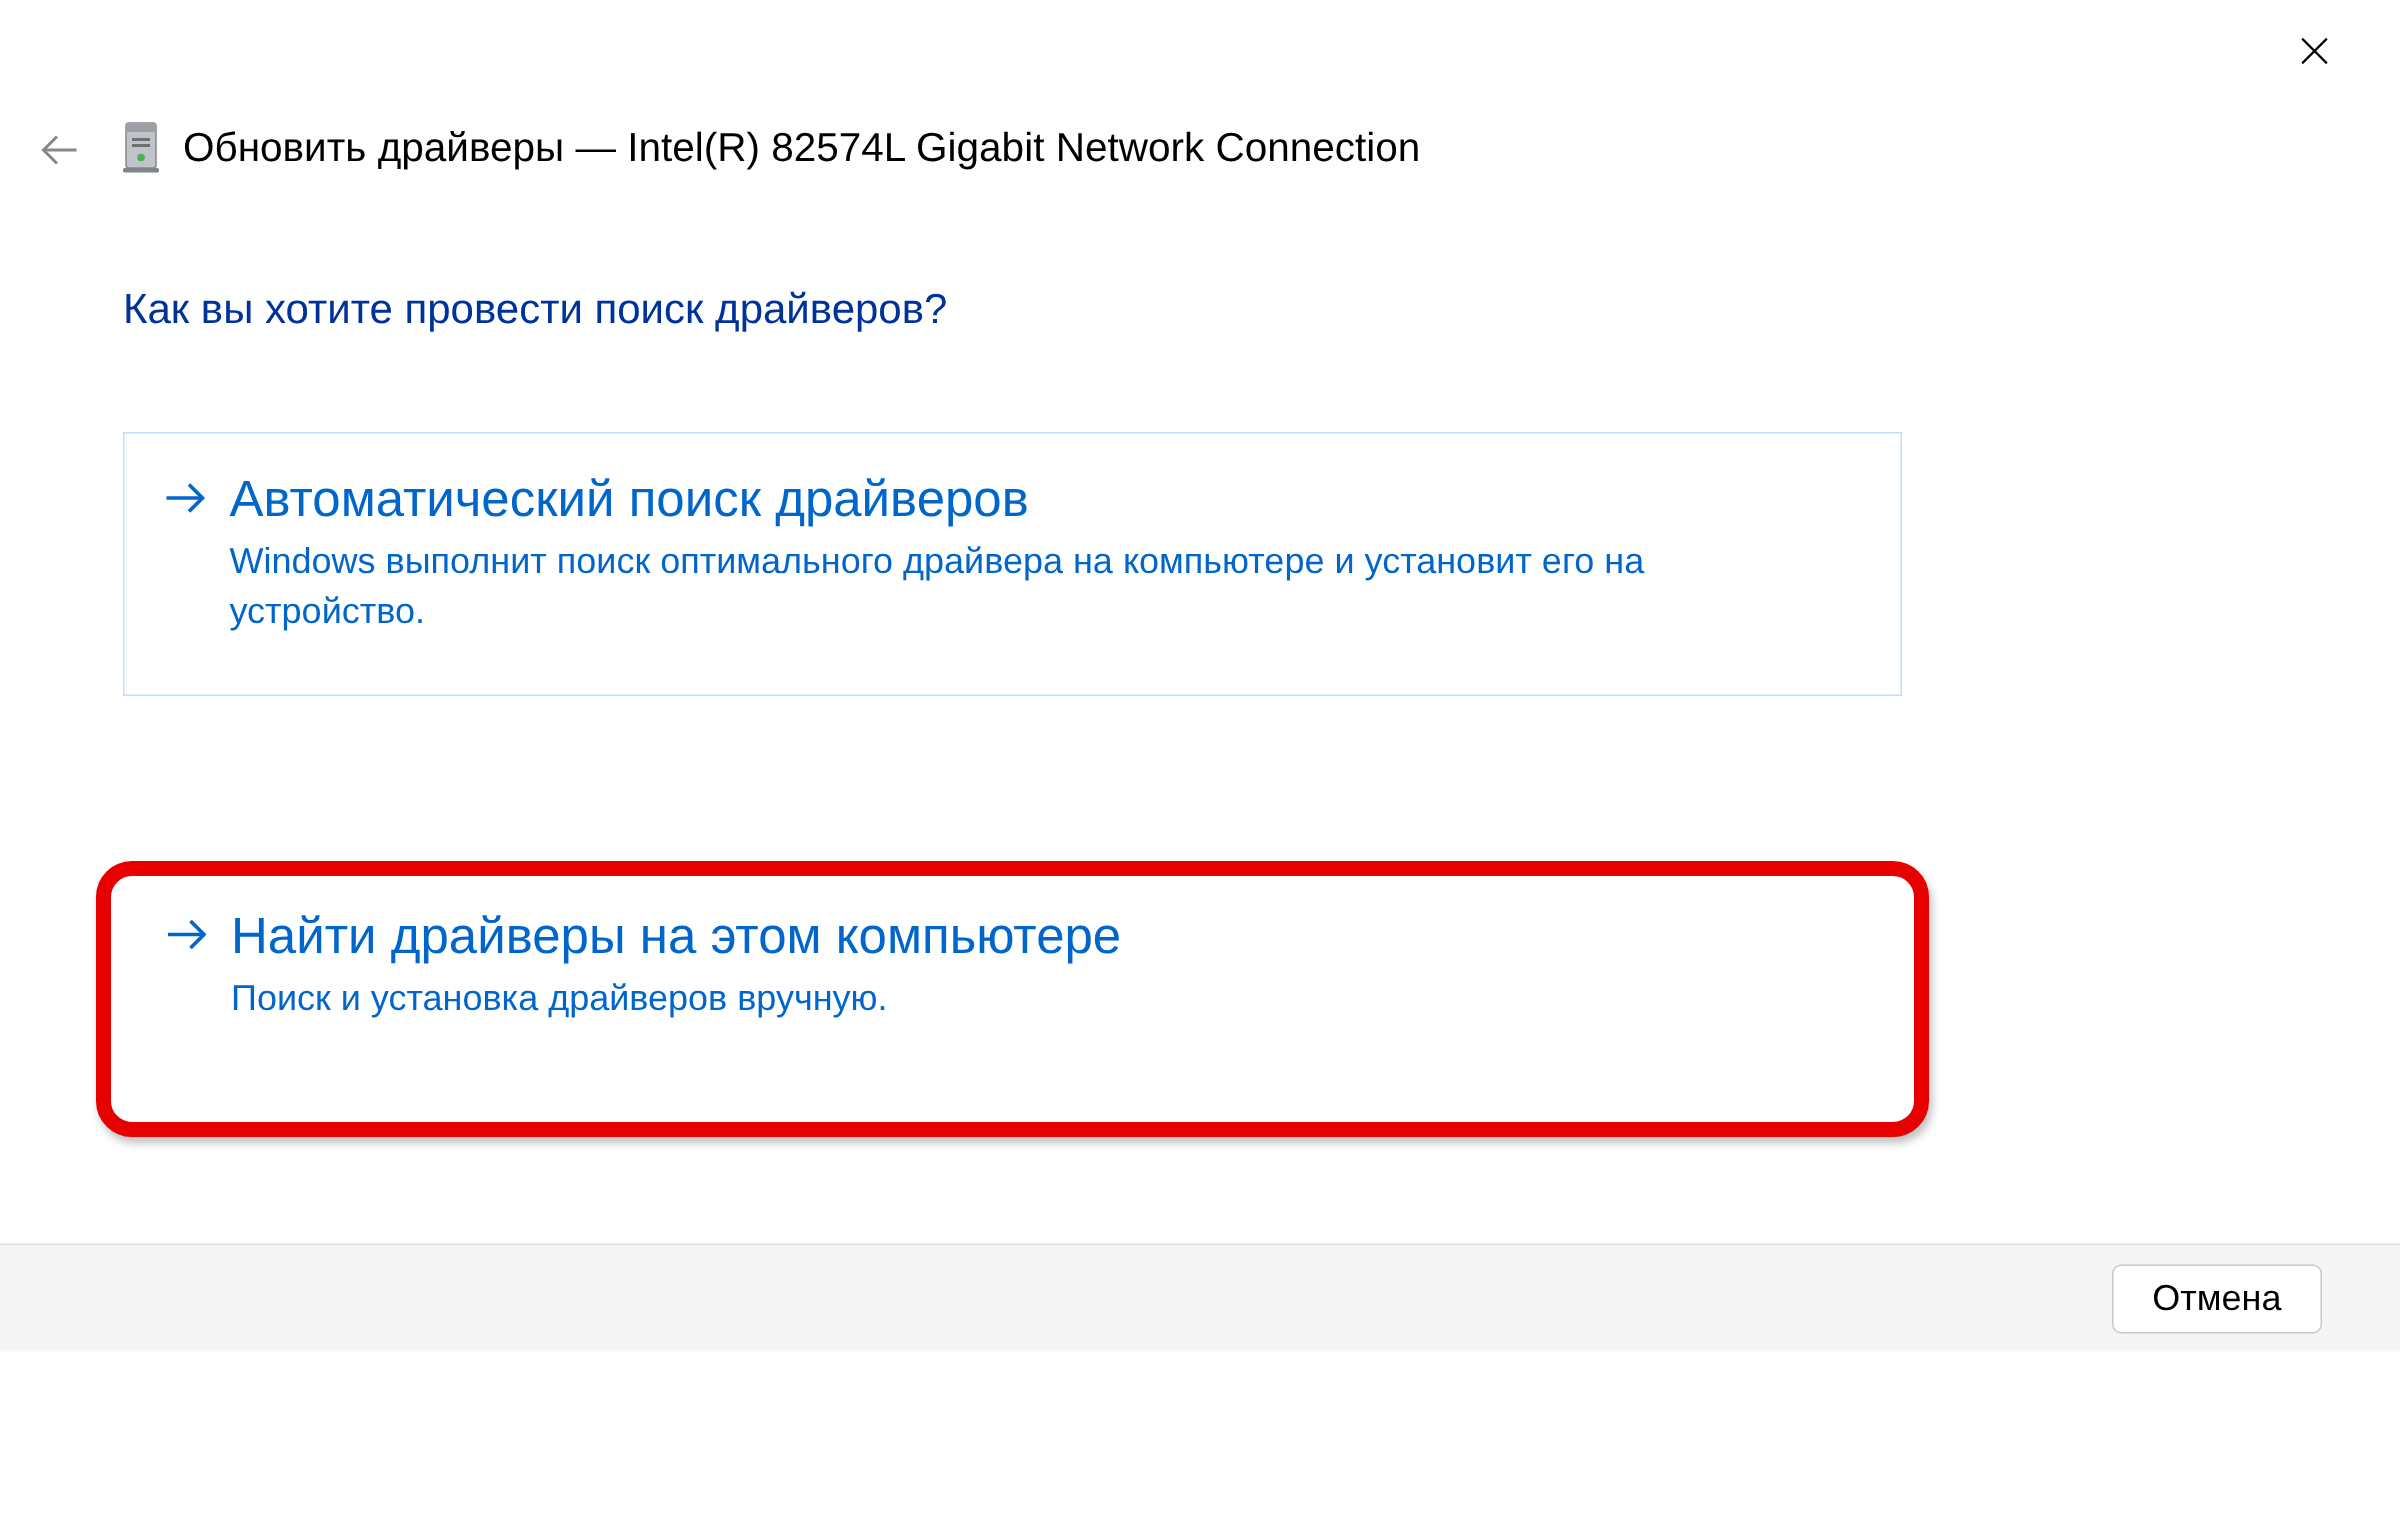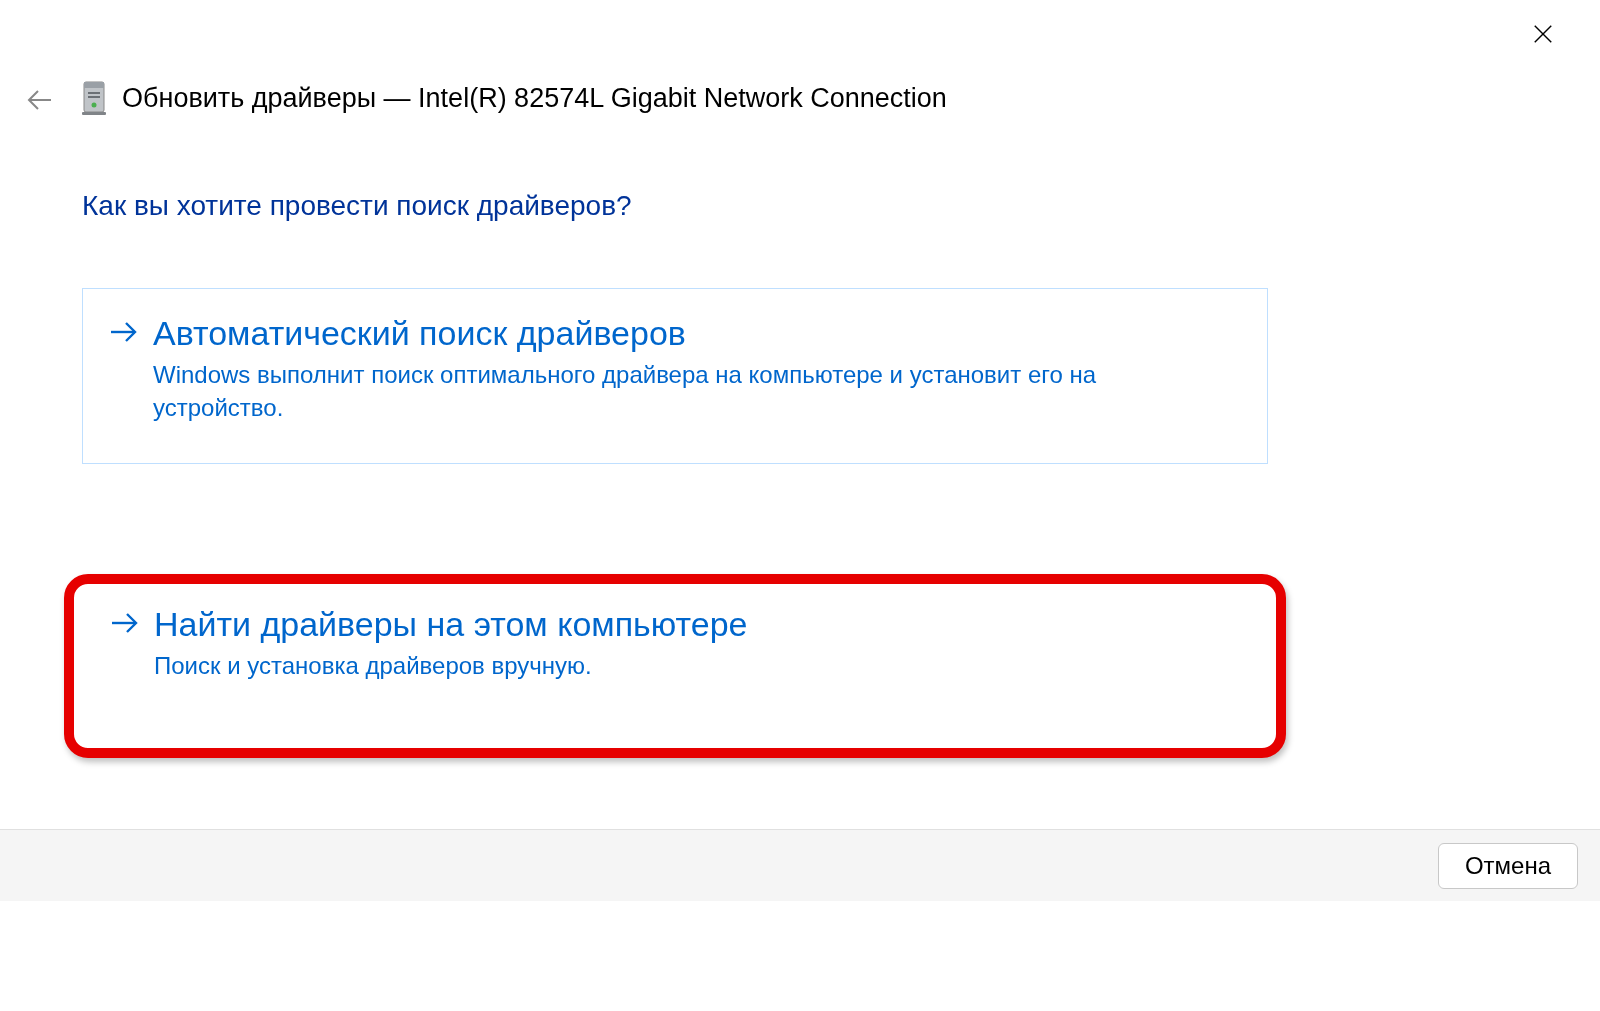--- a/index.html
+++ b/index.html
@@ -123,21 +123,21 @@
       position: absolute;
       bottom: 110px;
       left: 0;
       right: 0;
       height: 72px;
       background: #f5f5f5;
       border-top: 1px solid #e0e0e0;
       display: flex;
       align-items: center;
       justify-content: flex-end;
-      padding-right: 22px;
+      padding-right: 52px;
     }
     .cancel-btn {
       background: #fff;
       border: 1px solid #c8c8c8;
       border-radius: 6px;
       padding: 8px 26px;
       font-size: 24px;
       color: #000;
       cursor: pointer;
       font-family: inherit;

